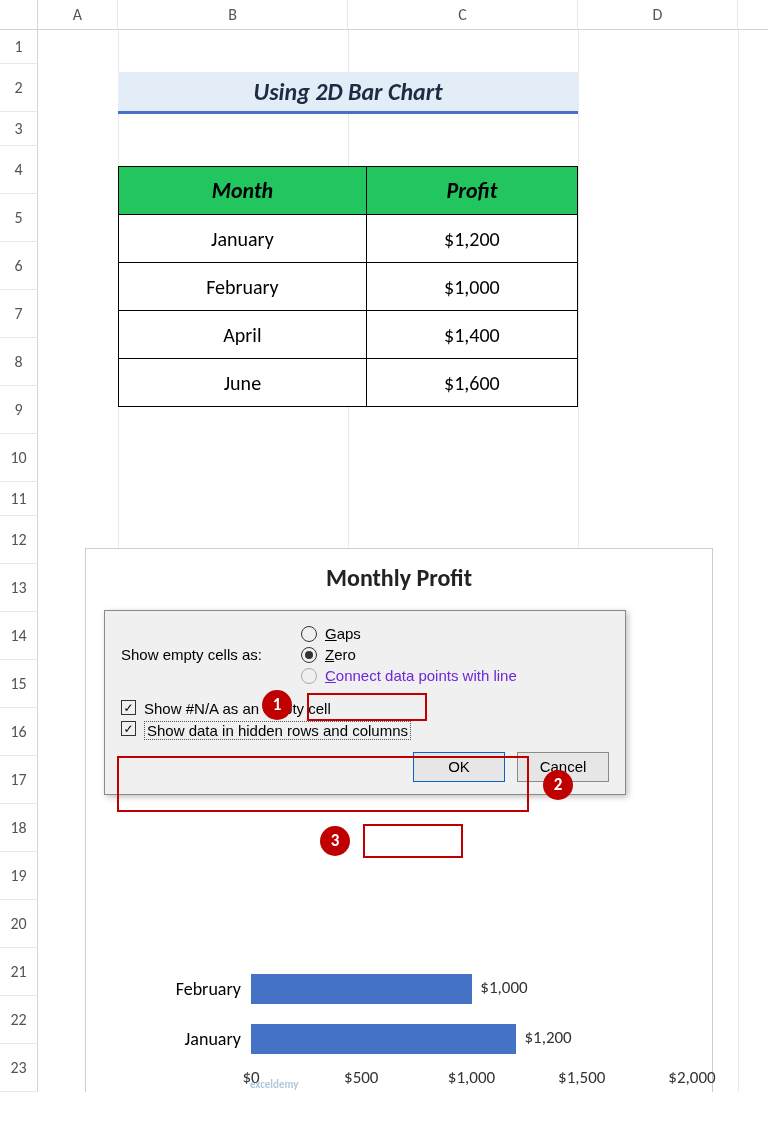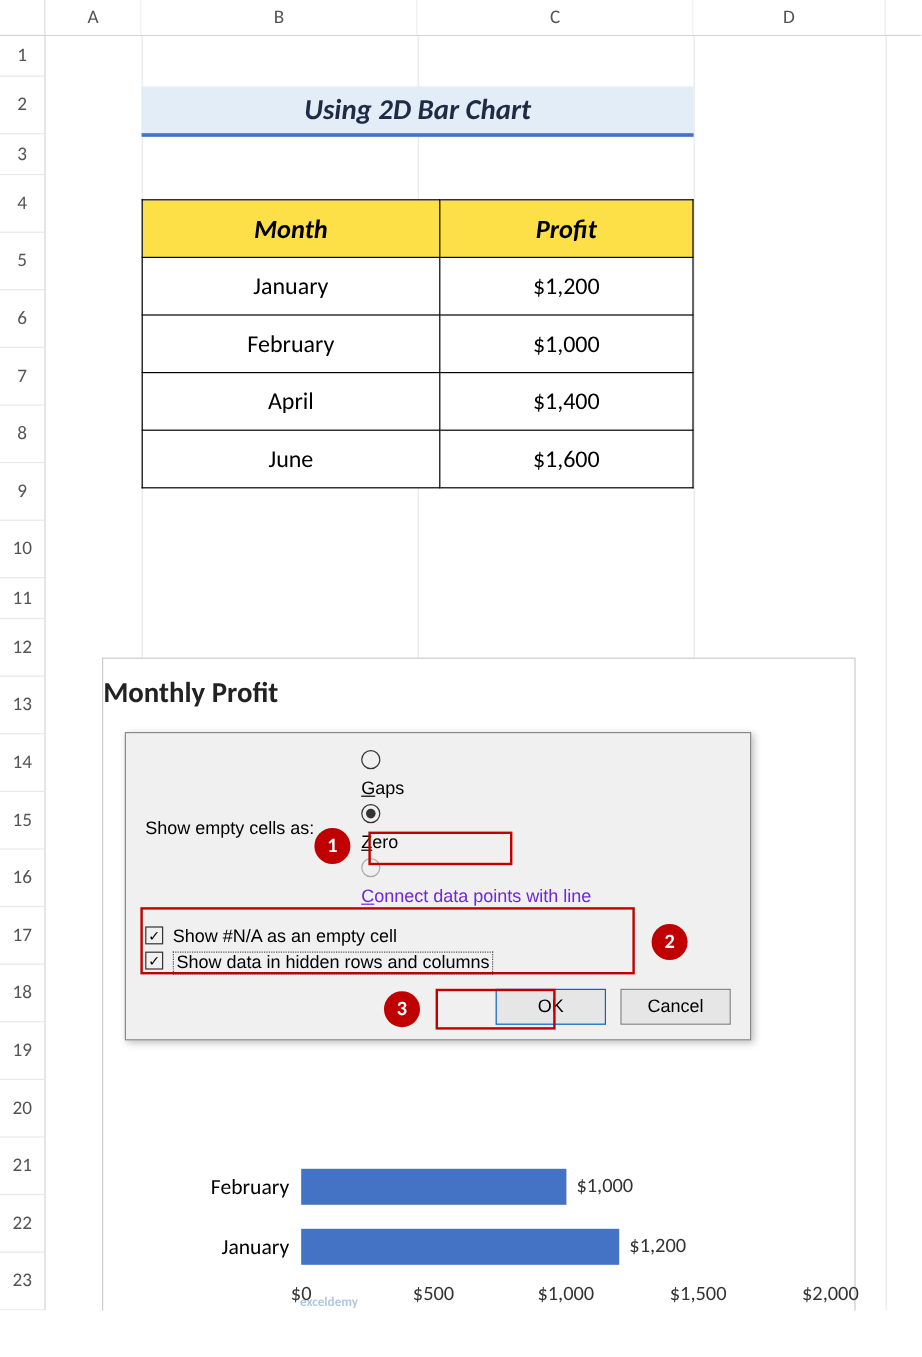--- a/index.html
+++ b/index.html
@@ -15,42 +15,42 @@
 .rows { display: flex; }
 .row-headers { width: 38px; }
 .row-header { height: 48px; text-align: center; color: #555; font-size: 16px; line-height: 48px; border-right: 1px solid #d4d4d4; border-bottom: 1px solid #e9e9e9; }
 .row-header.short { height: 34px; line-height: 34px; }
 .content { position: relative; width: 730px; }
 .gridlines { position: absolute; inset: 0; pointer-events: none; }
 .vline { position: absolute; top: 0; bottom: 0; width: 1px; background: #e9e9e9; }
 .title-cell { position: absolute; left: 80px; top: 42px; width: 460px; height: 42px; background: #e3edf8; border-bottom: 3px solid #4472c4; text-align: center; font-style: italic; font-weight: bold; font-size: 24px; line-height: 40px; color: #1f2a44; }
 .data-table { position: absolute; left: 80px; top: 136px; border-collapse: collapse; width: 460px; }
 .data-table th, .data-table td { border: 1.5px solid #000; text-align: center; height: 48px; font-size: 20px; }
-.data-table th { background: #fde047; font-style: italic; font-weight: bold; font-size: 22px; }
+.data-table th { background: #22c55e; font-style: italic; font-weight: bold; font-size: 22px; }
 .data-table td { background: #fff; }
 .chart-box { position: absolute; left: 47px; top: 518px; width: 628px; height: 560px; border: 1px solid #ccc; background: #fff; }
-.chart-title { font-weight: bold; font-size: 24px; margin-top: 14px; color: #222; }
+.chart-title { text-align: center; font-weight: bold; font-size: 24px; margin-top: 14px; color: #222; }
 .chart-area { position: absolute; left: 20px; right: 20px; top: 50px; bottom: 40px; }
 .bar-row { position: absolute; left: 0; right: 0; height: 40px; display: flex; align-items: center; }
 .bar-label { width: 145px; text-align: right; padding-right: 10px; font-size: 18px; }
 .bar-track { flex: 1; position: relative; height: 30px; }
 .bar { position: absolute; left: 0; top: 0; bottom: 0; background: #4472c4; }
 .bar-value { position: absolute; top: 3px; font-size: 17px; color: #333; }
 .x-axis { position: absolute; left: 165px; right: 20px; bottom: 10px; height: 30px; }
 .x-tick { position: absolute; font-size: 17px; color: #333; transform: translateX(-50%); }
 .dialog { position: absolute; left: 104px; top: 610px; width: 522px; background: #f0f0f0; border: 1px solid #8a8a8a; box-shadow: 2px 2px 6px rgba(0,0,0,0.25); z-index: 10; font-family: "Segoe UI", Arial, sans-serif; font-size: 15px; }
 .dialog-titlebar { display: flex; align-items: center; height: 36px; padding: 0 8px 0 12px; background: #fff; border-bottom: 1px solid #ddd; }
 .dialog-title { flex: 1; font-size: 16px; }
 .dialog-help { width: 30px; text-align: center; font-size: 18px; cursor: pointer; }
 .dialog-close { width: 40px; text-align: center; font-size: 18px; cursor: pointer; }
 .dialog-body { padding: 14px 16px 12px 16px; position: relative; }
 .row-opt { display: flex; align-items: center; margin-bottom: 6px; }
 .opt-label { width: 180px; }
 .radio-group { display: flex; flex-direction: column; gap: 4px; }
-.radio-item { display: flex; align-items: flex-start; gap: 8px; flex-direction: column; }
+.radio-item { display: flex; align-items: flex-end; gap: 8px; }
 .radio { width: 16px; height: 16px; border: 1.5px solid #333; border-radius: 50%; display: inline-flex; align-items: center; justify-content: center; }
 .radio.checked::after { content: ""; width: 8px; height: 8px; background: #333; border-radius: 50%; }
 .radio.disabled { border-color: #aaa; }
 .radio-text { }
 .radio-text.disabled { color: #6d28d9; }
 .radio-text .ul { text-decoration: underline; }
 .chk-row { display: flex; gap: 8px; margin-bottom: 4px; }
 .chk { width: 15px; height: 15px; border: 1.5px solid #333; display: inline-flex; align-items: center; justify-content: center; font-size: 12px; line-height: 1; }
 .chk.checked::after { content: "✓"; }
 .dotted { border: 1px dotted #555; padding: 0 2px; }

